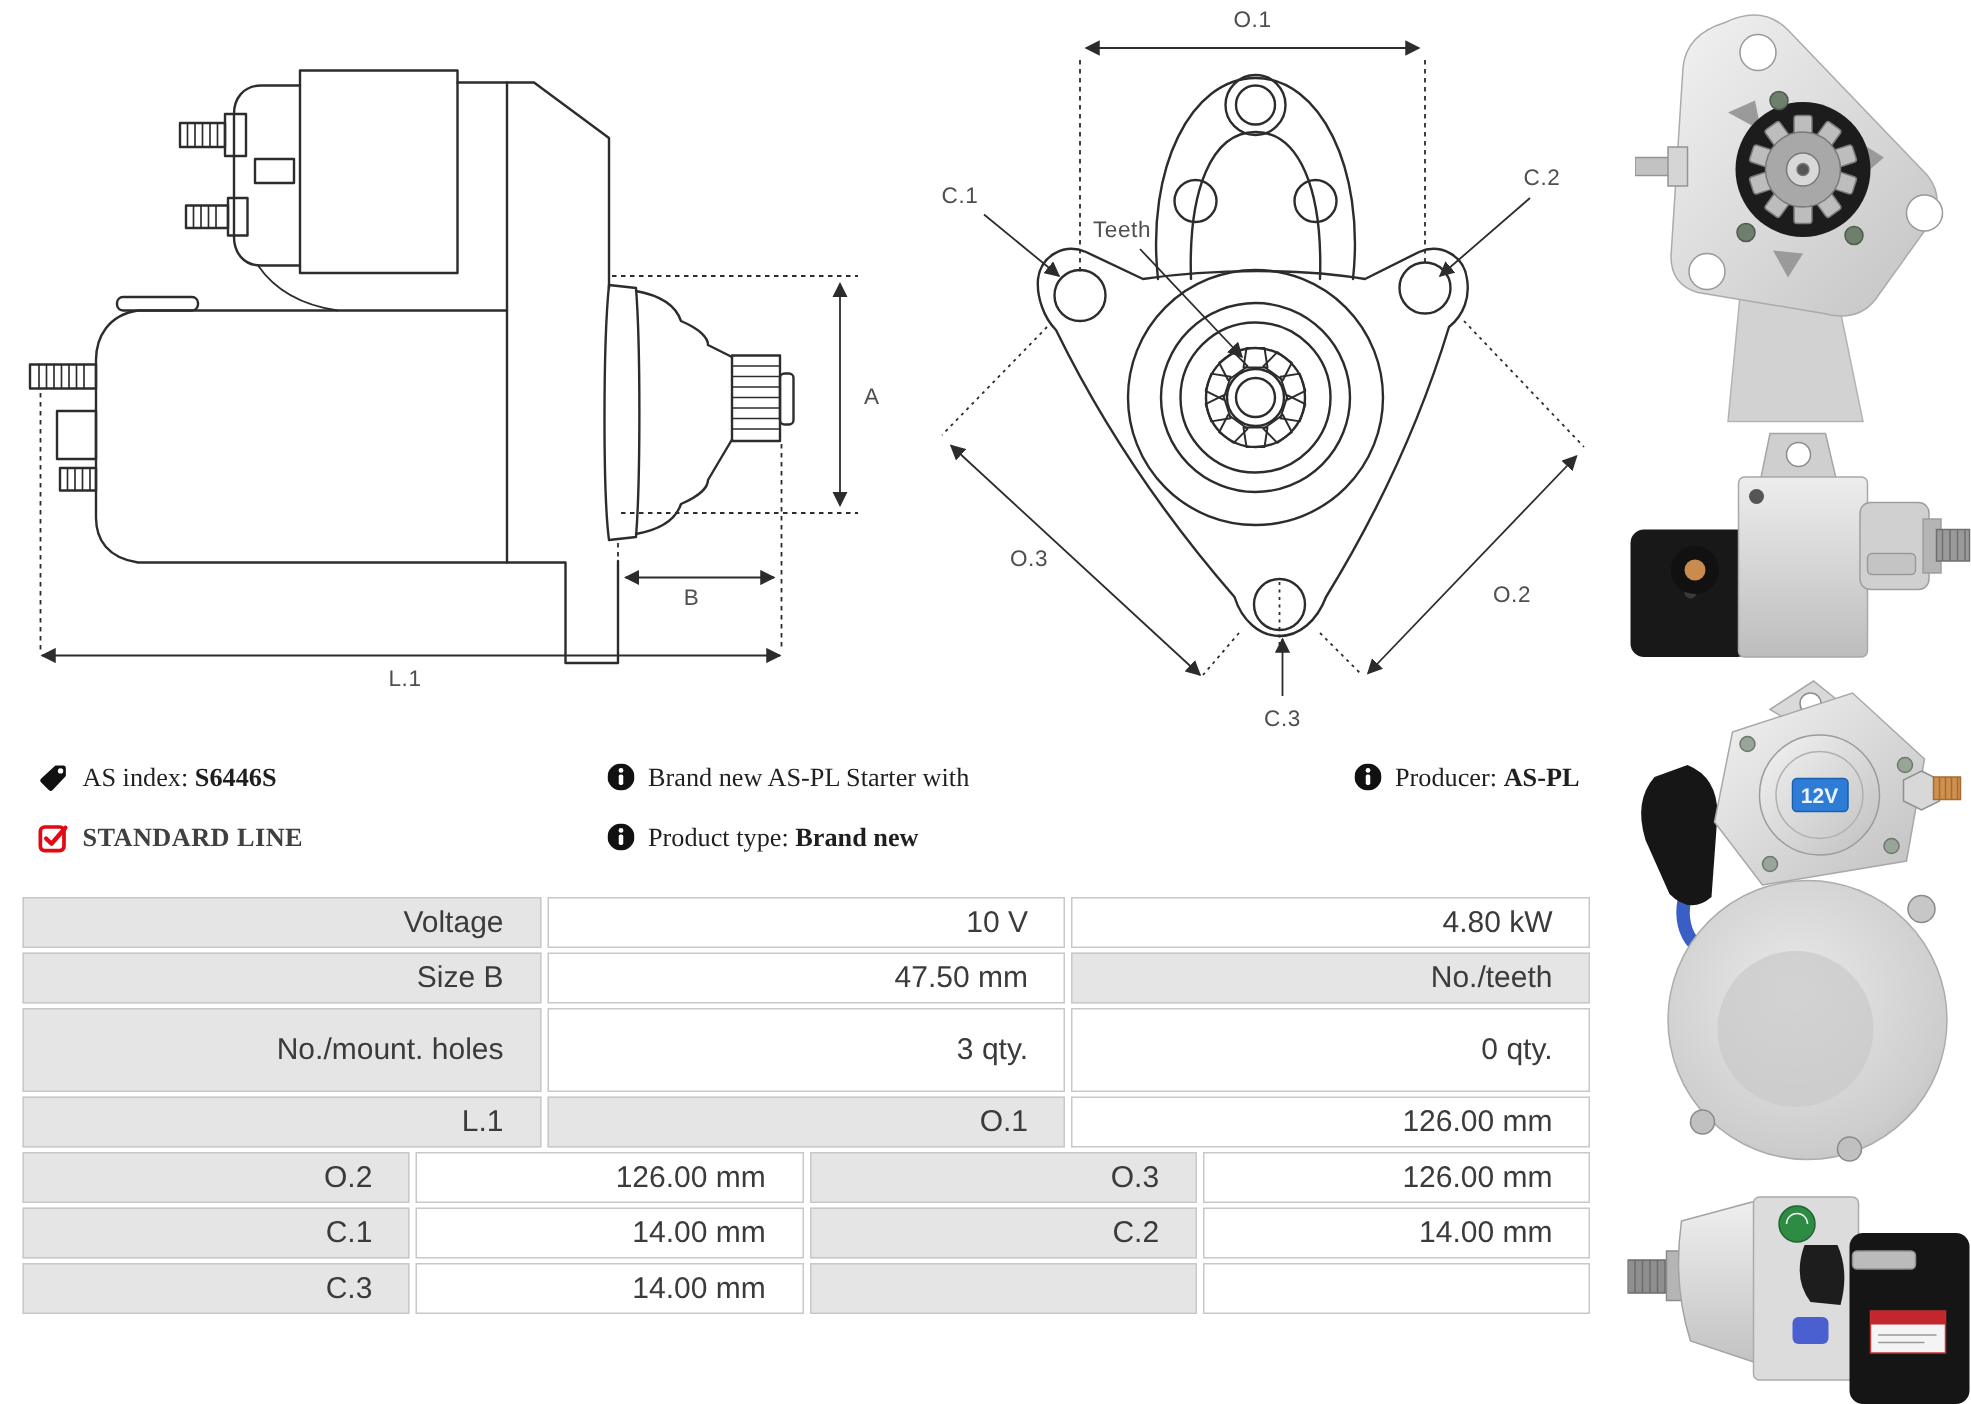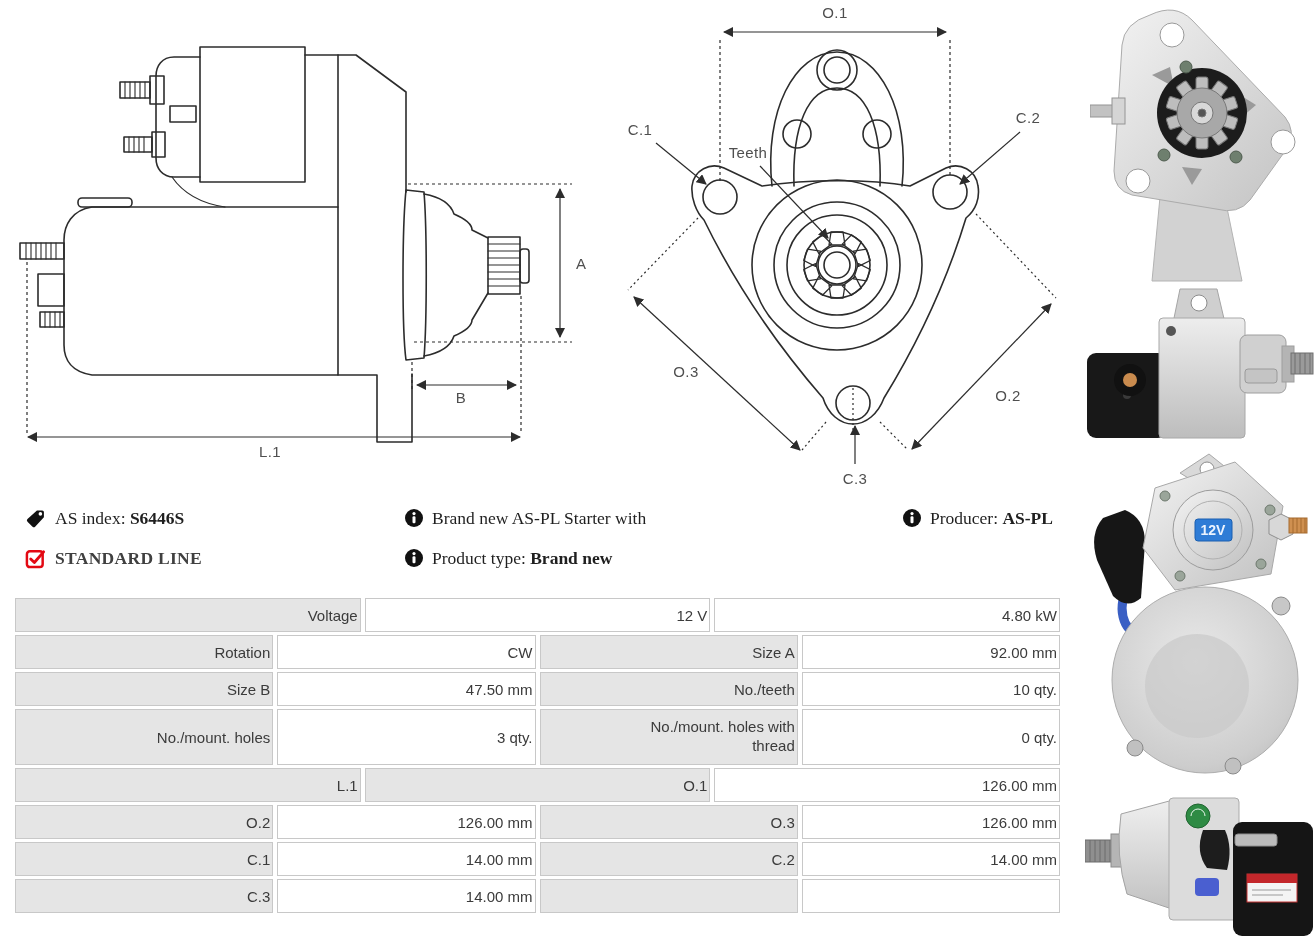--- a/index.html
+++ b/index.html
@@ -20,21 +20,21 @@
   .info-line{display:flex;align-items:center;gap:9px;height:28px;margin-bottom:12px;font-size:17.5px;color:#1f1f1f;white-space:nowrap;font-family:Liberation Serif, serif;}
   .info-line b{font-weight:bold;}
   .badge{color:#404040;font-weight:bold;letter-spacing:.3px;}
   .iico{flex:none;display:inline-flex;}
 
   .logo-wrap{position:absolute;left:958px;top:536px;width:116px;height:52px;}
 
   
   .spec-table{position:absolute;left:15px;top:598px;width:1045px;display:flex;flex-direction:column;gap:3px;}
   .srow{display:flex;gap:4px;}
-  .cell{flex:1 1 0;border:1px solid #c8c8c8;background:#fff;display:flex;align-items:center;justify-content:flex-end;padding-right:2px;font-size:15px;color:#3b3b3b;min-height:32px;}
+  .cell{flex:1 1 0;border:1px solid #c8c8c8;background:#fff;display:flex;align-items:center;justify-content:flex-end;padding-right:24px;font-size:20px;color:#3b3b3b;min-height:32px;}
   .cell.lab{background:#e5e5e5;}
   .srow.tall .cell{min-height:54px;}
   .wrap{display:inline-block;max-width:168px;text-align:right;line-height:1.25;}
 </style>
 </head>
 <body>
 
 <div class="page">
 
   <svg id="side-drawing" class="drawing" width="595" height="470" viewBox="0 0 595 470">
@@ -339,41 +339,31 @@
           </svg>
       </span>
       <span><span>Producer:</span>&nbsp;<b>AS-PL</b></span>
     </div>
   </div>
 
 
   <div class="spec-table">
     <div class="srow">
       <div class="cell lab">Voltage</div>
-      <div class="cell">12 V</div>
+      <div class="cell">10 V</div>
       <div class="cell">4.80 kW</div>
-    </div>
-    <div class="srow">
-      <div class="cell lab">Rotation</div>
-      <div class="cell">CW</div>
-      <div class="cell lab">Size A</div>
-      <div class="cell">92.00 mm</div>
     </div>
     <div class="srow">
       <div class="cell lab">Size B</div>
       <div class="cell">47.50 mm</div>
       <div class="cell lab">No./teeth</div>
-      <div class="cell">10 qty.</div>
     </div>
     <div class="srow tall">
       <div class="cell lab">No./mount. holes</div>
       <div class="cell">3 qty.</div>
-      <div class="cell lab">
-          <span class="wrap">No./mount. holes with thread</span>
-        </div>
       <div class="cell">0 qty.</div>
     </div>
     <div class="srow">
       <div class="cell lab">L.1</div>
       <div class="cell lab">O.1</div>
       <div class="cell">126.00 mm</div>
     </div>
     <div class="srow">
       <div class="cell lab">O.2</div>
       <div class="cell">126.00 mm</div>

